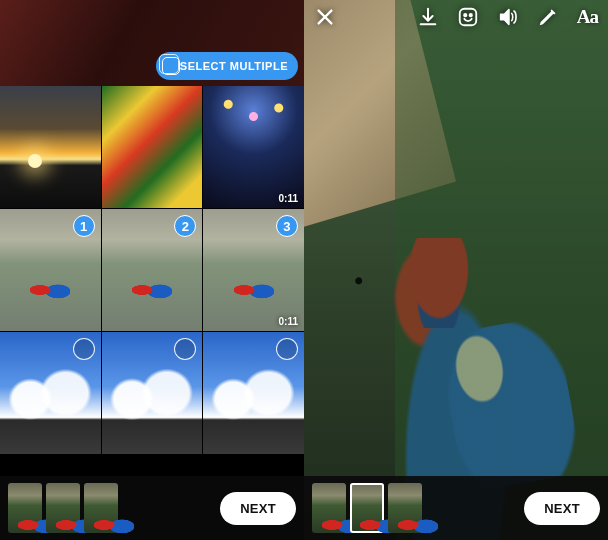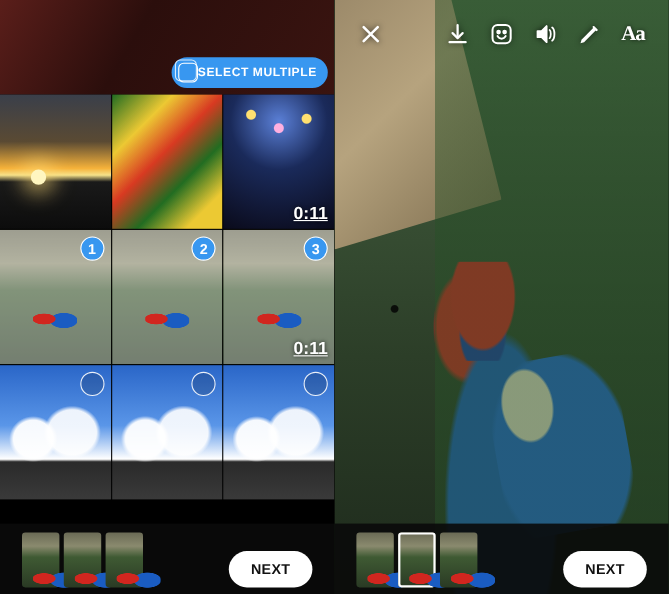--- a/index.html
+++ b/index.html
@@ -32,21 +32,21 @@
     content: ""; position: absolute; width: 18px; height: 18px;
     border-radius: 5px; border: 1.5px solid rgba(255,255,255,0.8);
     top: -4px; left: -4px;
   }
 
   .grid { display: grid; grid-template-columns: repeat(3, 1fr); gap: 1px; background: #000; }
   .cell { position: relative; height: 122px; overflow: hidden; }
 
   .dur {
     position: absolute; right: 6px; bottom: 4px; color: #fff;
-    font-size: 16px; font-weight: 600; text-shadow: 0 0 4px rgba(0,0,0,0.8); text-decoration: underline;
+    font-size: 10px; font-weight: 600; text-shadow: 0 0 4px rgba(0,0,0,0.8);
   }
   .sel-badge {
     position: absolute; top: 6px; right: 6px; width: 22px; height: 22px;
     border-radius: 50%; background: #3897f0; color: #fff; border: 1.5px solid #fff;
     display: flex; align-items: center; justify-content: center;
     font-size: 13px; font-weight: 600;
   }
   .sel-empty {
     position: absolute; top: 6px; right: 6px; width: 22px; height: 22px;
     border-radius: 50%; border: 1.5px solid rgba(255,255,255,0.9);
@@ -73,22 +73,22 @@
   }
   .sky { background: linear-gradient(to bottom, #2a66c8 0%, #5a96e8 45%, #ffffff 70%, #2a2a2a 72%, #3a3a3a 100%);}
   .sky::after { content:""; position:absolute; inset:0;
     background: radial-gradient(ellipse at 30% 55%, rgba(255,255,255,0.95) 0 18px, transparent 22px),
                 radial-gradient(ellipse at 65% 50%, rgba(255,255,255,0.9) 0 22px, transparent 26px);}
 
   
   .tray {
     position: absolute; left: 0; right: 0; bottom: 0; height: 64px;
     background: rgba(10,10,10,0.9);
-    display: flex; align-items: flex-end; justify-content: space-between;
-    padding: 6px 20px;
+    display: flex; align-items: center; justify-content: space-between;
+    padding: 6px 8px;
   }
   .tray-thumbs { display: flex; gap: 4px; }
   .tthumb { width: 34px; height: 50px; border-radius: 3px; position: relative; }
   .tthumb.active { outline: 2px solid #fff; outline-offset: -2px; }
   .next-btn {
     background: #fff; color: #111; font-weight: 700; font-size: 13px;
     border-radius: 20px; padding: 9px 20px; letter-spacing: 0.3px;
   }
 
   
@@ -118,22 +118,22 @@
     transform: rotate(-10deg);
   }
   .parrot-red {
     position:absolute; left:33%; top:44%; width:70px; height:90px;
     background: radial-gradient(ellipse at 50% 35%, #d62420 0 28px, transparent 30px),
                 radial-gradient(ellipse at 50% 70%, #1a3aa8 0 20px, transparent 22px);
   }
 
   .editor-bar {
     position: absolute; top: 6px; left: 0; right: 0; height: 36px;
-    display: flex; align-items: flex-end; justify-content: space-between;
-    padding: 0 22px;
+    display: flex; align-items: flex-start; justify-content: space-between;
+    padding: 0 10px;
   }
   .editor-tools { display: flex; align-items: center; gap: 18px; }
   .ico { color: #fff; display:flex; align-items:center; justify-content:center; }
   .ico svg { filter: drop-shadow(0 0 3px rgba(0,0,0,0.7)); }
   .aa { color: #fff; font-weight: 700; font-size: 19px; text-shadow: 0 0 4px rgba(0,0,0,0.7); font-family: Georgia, serif; letter-spacing: -1px;}
 </style>
 </head>
 <body>
 
 <div class="container">

